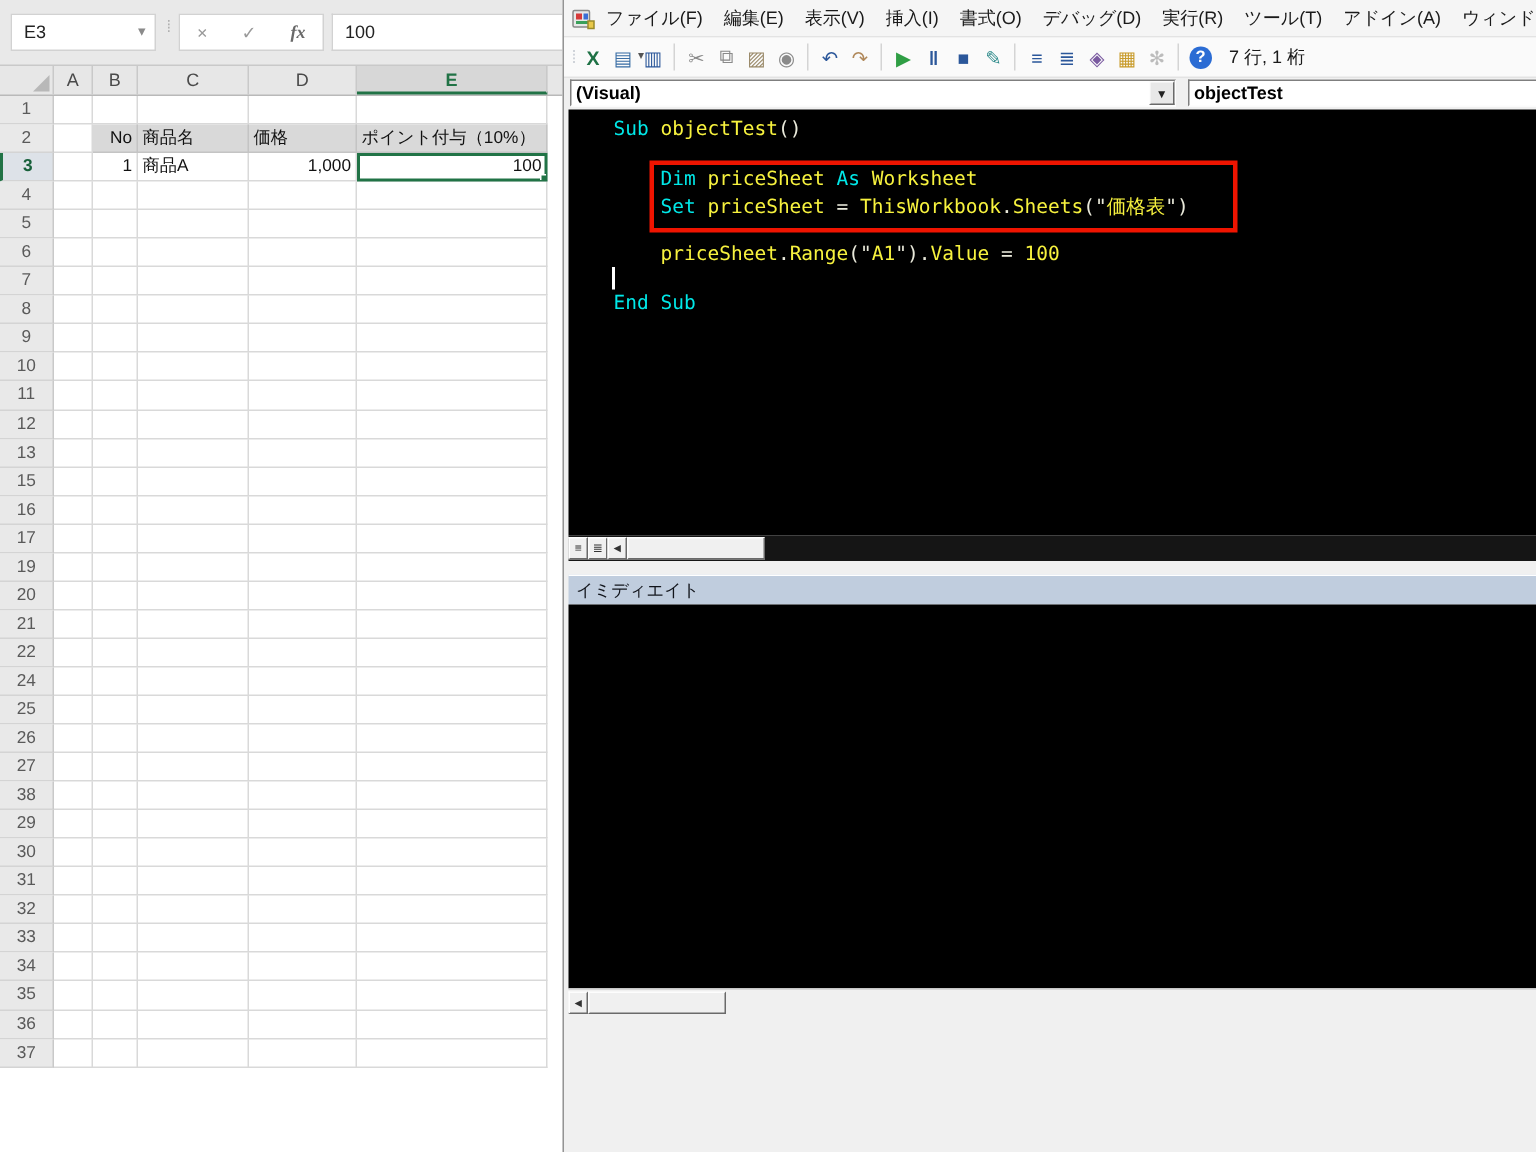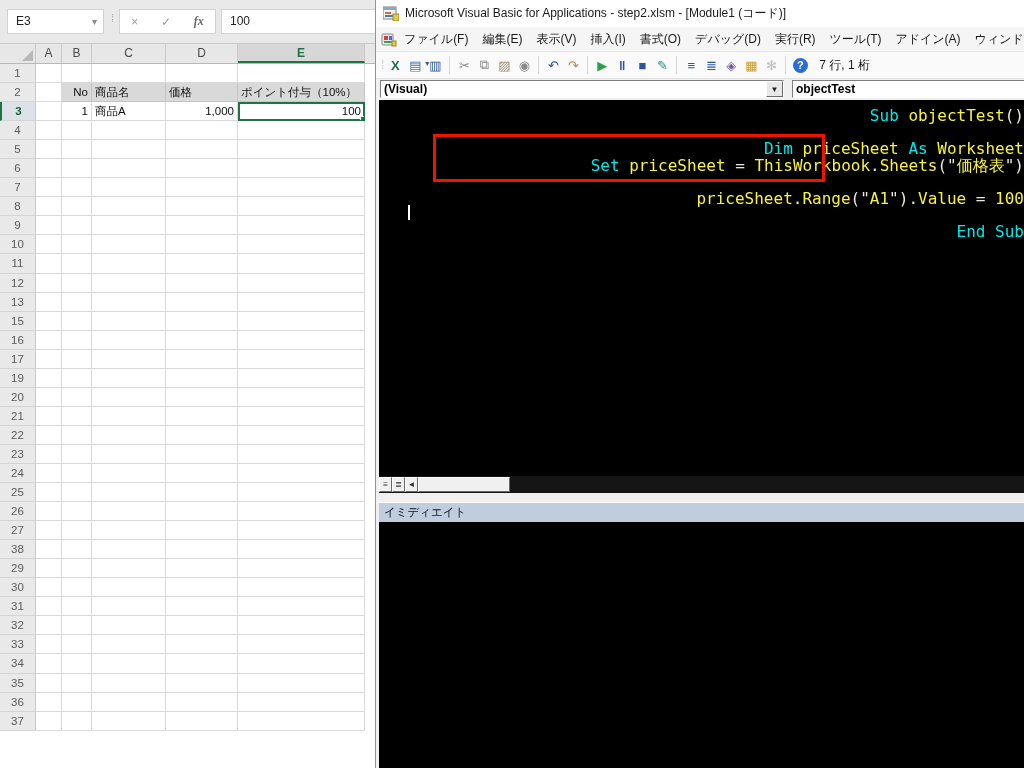--- a/index.html
+++ b/index.html
@@ -69,22 +69,22 @@
   .combo { height:18px; background:#fff; border:1px solid; border-color:#7f7f7f #fdfdfd #fdfdfd #7f7f7f;
            display:flex; align-items:center; font-size:12px; font-weight:bold; color:#000;
            font-family:"Liberation Sans", sans-serif; }
   .combo .cv { flex:1; padding-left:3px; white-space:nowrap; overflow:hidden; }
   .combo .cbtn { width:17px; height:16px; background:#e8e8e8; border:1px solid;
            border-color:#fdfdfd #6a6a6a #6a6a6a #fdfdfd; font-size:8px; color:#222;
            display:flex; align-items:center; justify-content:center; font-weight:normal; }
   .combo.left { width:404px; }
   .combo.right { flex:1; border-right:none; }
 
-  .codewin { position:relative; margin-left:3px; height:376px; background:#000;
-             font-family:"DejaVu Sans Mono", monospace; font-size:16px; overflow:hidden;text-align:right; }
+  .codewin { position:relative; margin-left:3px; height:284px; background:#000;
+             font-family:"DejaVu Sans Mono", monospace; font-size:13px; overflow:hidden; }
   .codebody { padding:6px 0 0 30px; }
   .cline { height:16.5px; white-space:pre; }
   .kw { color:#00e8e8; } .id { color:#f7f23e; } .pl { color:#e9e9da; }
   .st { color:#f7f23e; } .nu { color:#f7f23e; }
   .annotation { position:absolute; left:54px; top:34px; width:392px; height:48px;
                 border:3px solid #ef1400; z-index:5; }
   .caretbar { position:absolute; left:29px; top:105px; width:2px; height:15px; background:#fff; }
 
   .code-hscroll { margin-left:3px; height:17px; background:#151515; display:flex; align-items:center; }
   .sbtn { width:13px; height:15px; background:#f0f0f0; border:1px solid;
@@ -307,29 +307,20 @@
       <div class="grow">
         <div class="rowhdr">22</div>
         <div class="gcell" style="width: 26px;"></div>
         <div class="gcell" style="width: 30px;"></div>
         <div class="gcell" style="width: 74px;"></div>
         <div class="gcell" style="width: 72px;"></div>
         <div class="gcell" style="width: 127px;"></div>
         <div class="gcell filler" style="width: 10px;"></div>
       </div>
       <div class="grow">
-        <div class="rowhdr">23</div>
-        <div class="gcell" style="width: 26px;"></div>
-        <div class="gcell" style="width: 30px;"></div>
-        <div class="gcell" style="width: 74px;"></div>
-        <div class="gcell" style="width: 72px;"></div>
-        <div class="gcell" style="width: 127px;"></div>
-        <div class="gcell filler" style="width: 10px;"></div>
-      </div>
-      <div class="grow">
         <div class="rowhdr">24</div>
         <div class="gcell" style="width: 26px;"></div>
         <div class="gcell" style="width: 30px;"></div>
         <div class="gcell" style="width: 74px;"></div>
         <div class="gcell" style="width: 72px;"></div>
         <div class="gcell" style="width: 127px;"></div>
         <div class="gcell filler" style="width: 10px;"></div>
       </div>
       <div class="grow">
         <div class="rowhdr">25</div>
@@ -445,30 +436,20 @@
         <div class="gcell" style="width: 30px;"></div>
         <div class="gcell" style="width: 74px;"></div>
         <div class="gcell" style="width: 72px;"></div>
         <div class="gcell" style="width: 127px;"></div>
         <div class="gcell filler" style="width: 10px;"></div>
       </div>
     </div>
 </div>
 
 <div id="vba">
-  <div class="titlebar">
-    <svg class="appicon" viewBox="0 0 16 15">
-      <rect x="0" y="1" width="13" height="12" fill="#f4f4f4" stroke="#7a7a7a"></rect>
-      <rect x="0" y="1" width="13" height="3" fill="#8aa7c6"></rect>
-      <rect x="2" y="6" width="6" height="2" fill="#d6653a"></rect>
-      <rect x="2" y="9" width="8" height="2" fill="#4a7ab5"></rect>
-      <rect x="10" y="8" width="6" height="7" fill="#e8c84a" stroke="#9a8a2a"></rect>
-    </svg>
-    <span>Microsoft Visual Basic for Applications - step2.xlsm - [Module1 (コード)]</span>
-  </div>
 
   <div class="menubar" id="menubar">
     <svg class="modicon" viewBox="0 0 16 15">
       <rect x="1" y="2" width="11" height="11" rx="1" fill="#e8e8e8" stroke="#888"></rect>
       <rect x="3" y="4" width="4" height="4" fill="#d63a3a"></rect>
       <rect x="8" y="4" width="3" height="4" fill="#3a6ed6"></rect>
       <rect x="3" y="9" width="8" height="2" fill="#3aa05a"></rect>
       <rect x="11" y="9" width="4" height="5" fill="#e8c84a" stroke="#9a8a2a"></rect>
     </svg>
   <span class="mitem">ファイル(F)</span>

